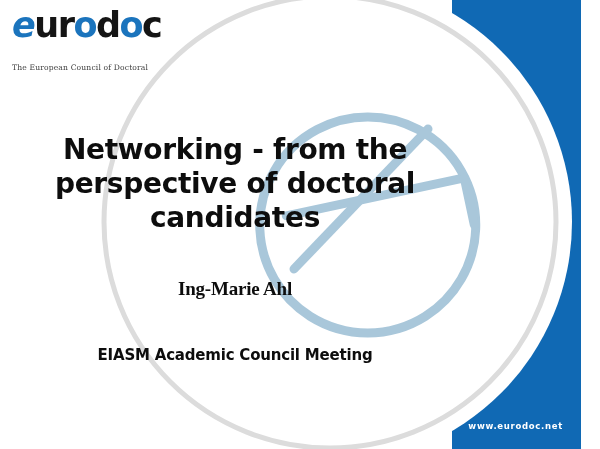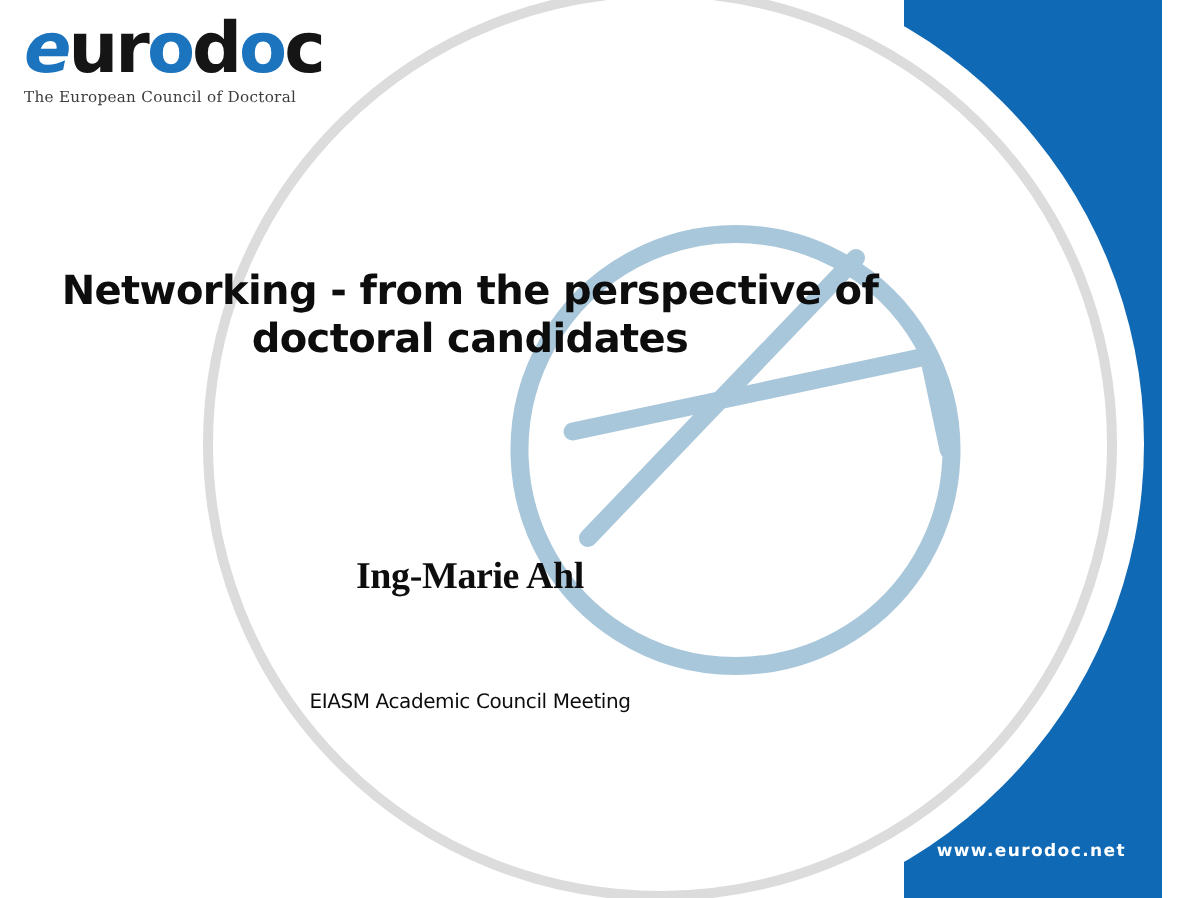--- a/index.html
+++ b/index.html
@@ -48,21 +48,21 @@
   }
   .logo-wordmark .blue-e {
     color: #1b74bd;
     font-style: italic;
     font-weight: bold;
   }
   .logo-wordmark .blue-o {
     color: #1b74bd;
   }
   .logo-tagline {
-    margin-top: 1px;
+    margin-top: 20px;
     font-family: "DejaVu Serif", serif;
     font-size: 7.6px;
     line-height: 1.38;
     letter-spacing: 0.15px;
     color: #3d3d3d;
     white-space: nowrap;
   }
 
   
   .content {
@@ -73,21 +73,21 @@
     height: 449px;
   }
 
   .title {
     position: absolute;
     left: 20px;
     top: 133px;
     width: 430px;
     text-align: center;
     font-family: "DejaVu Sans", sans-serif;
-    font-size: 20px;
+    font-size: 28px;
     font-weight: bold;
     line-height: 1.22;
     color: #0d0d0d;
     letter-spacing: -0.3px;
   }
 
   .author {
     position: absolute;
     left: 20px;
     top: 278px;
@@ -100,22 +100,22 @@
     letter-spacing: -0.2px;
   }
 
   .meeting {
     position: absolute;
     left: 20px;
     top: 345px;
     width: 430px;
     text-align: center;
     font-family: "DejaVu Sans", sans-serif;
-    font-size: 10px;
-    font-weight: normal;
+    font-size: 15px;
+    font-weight: bold;
     line-height: 1.35;
     color: #0d0d0d;
     letter-spacing: -0.2px;
   }
 
   
   .footer-url {
     position: absolute;
     right: 18px;
     bottom: 18px;

